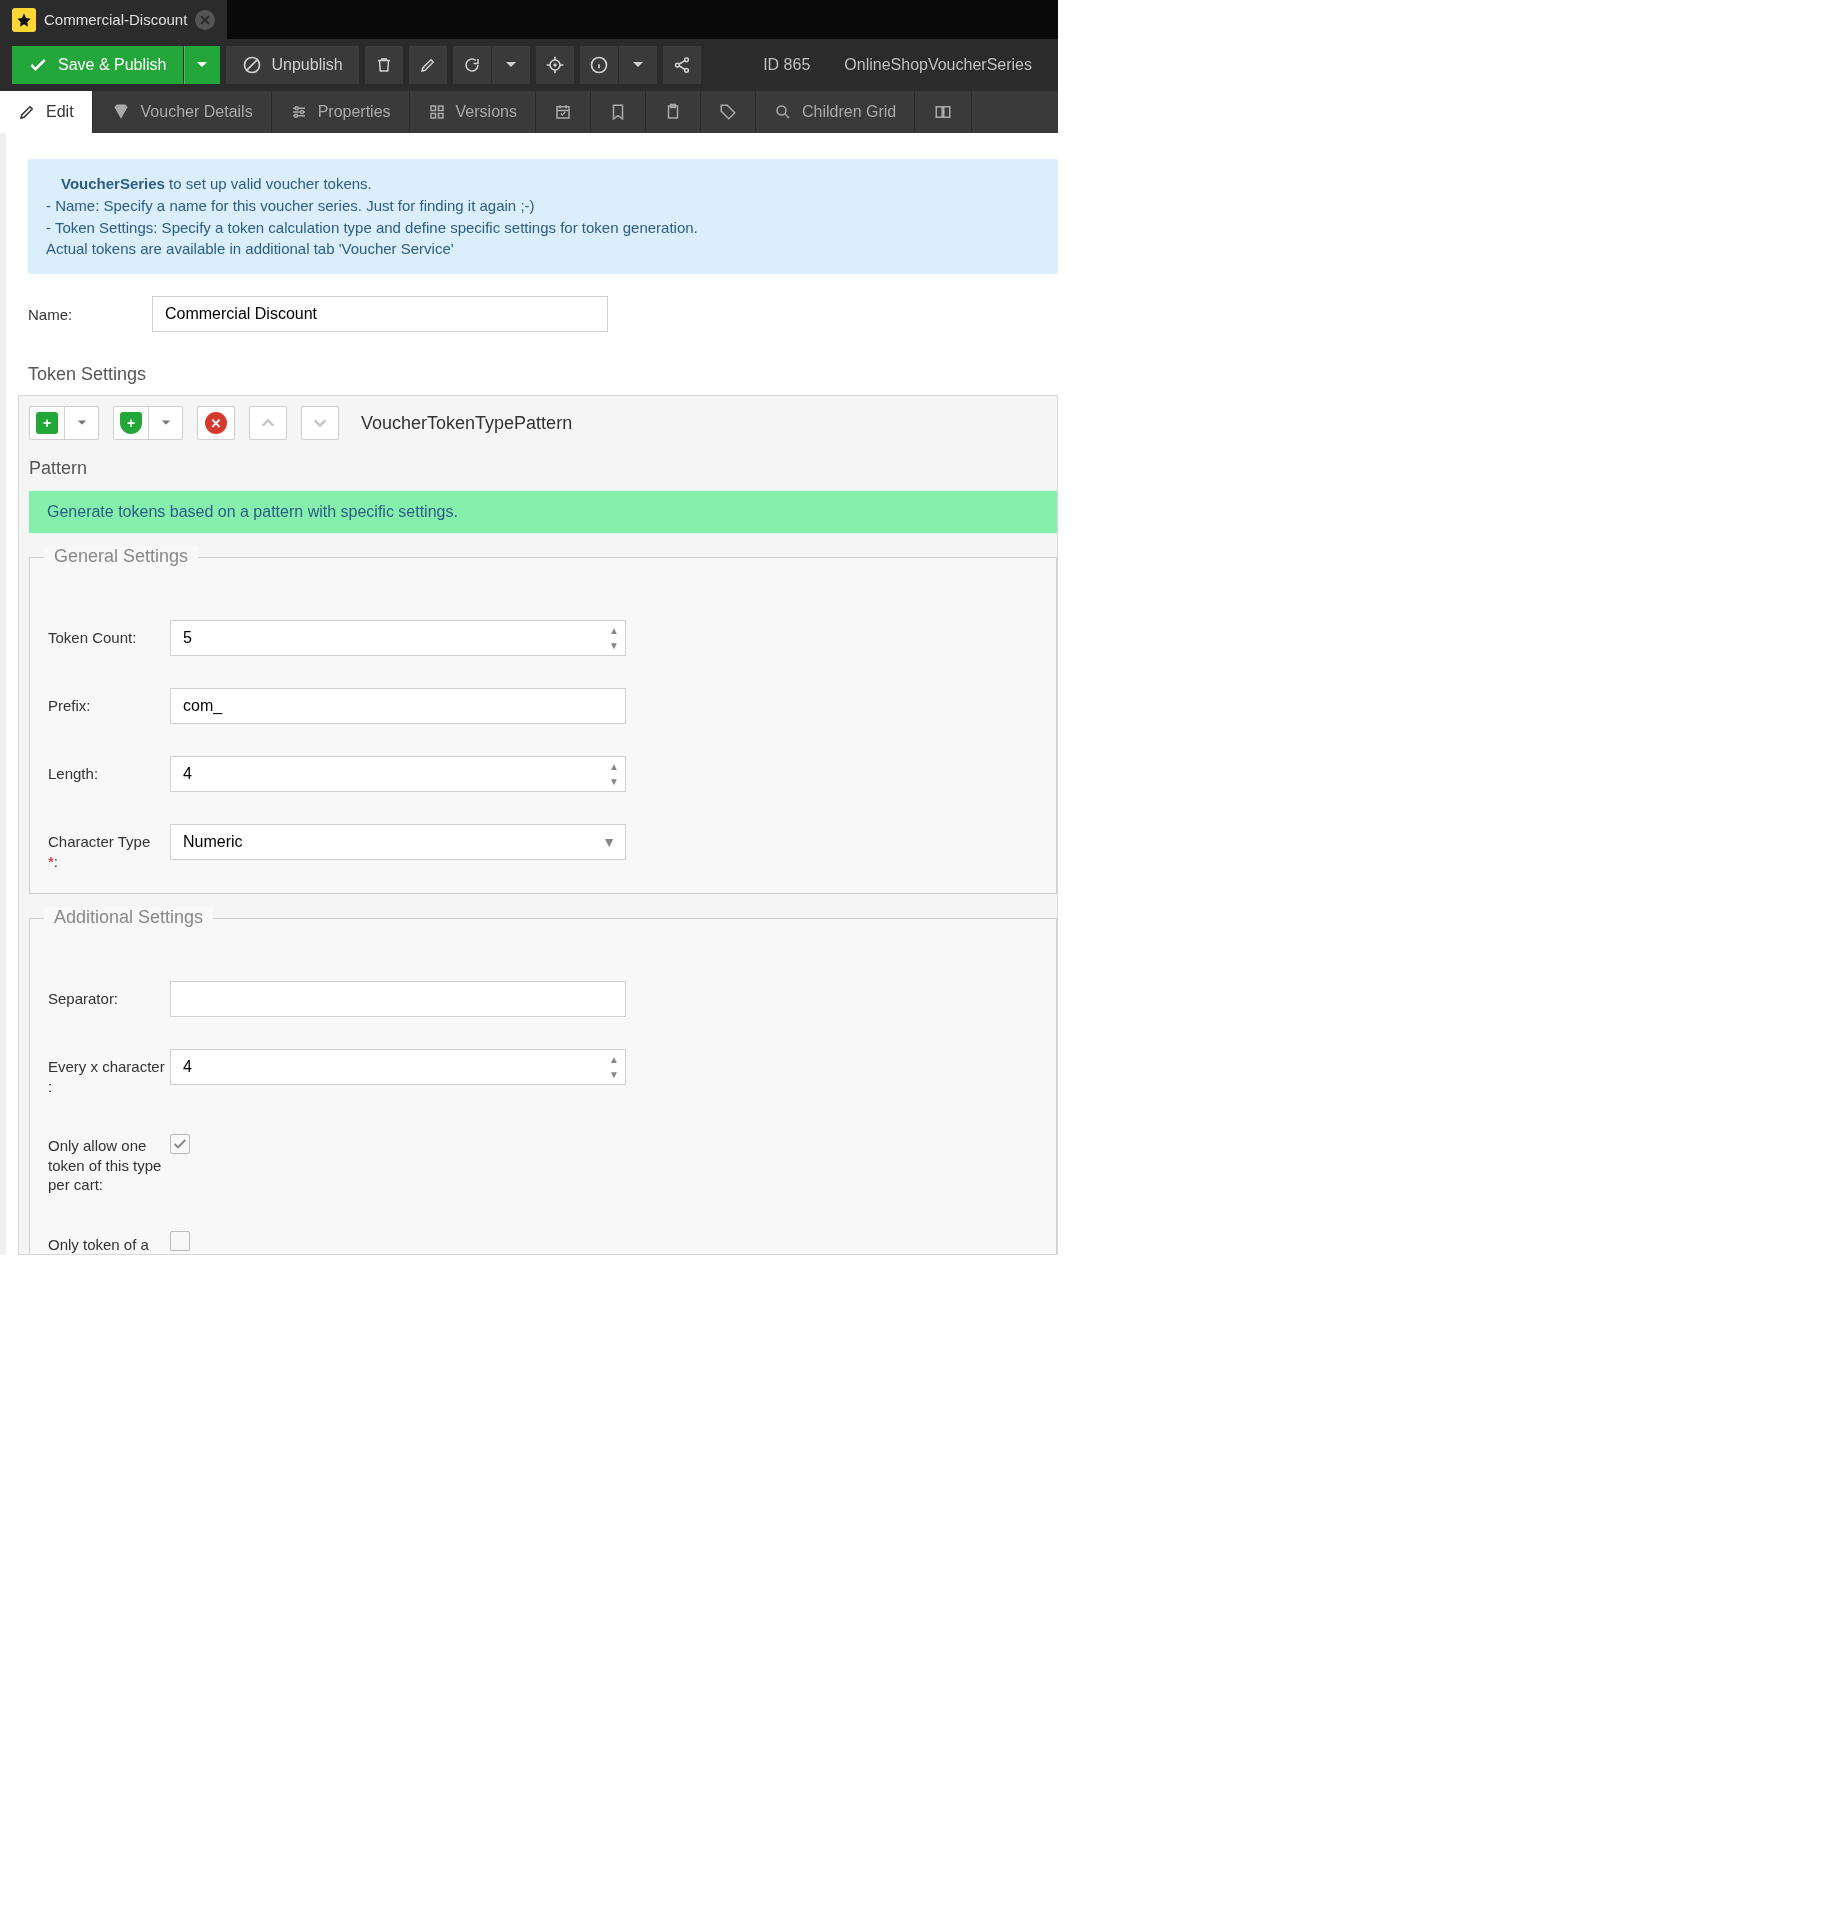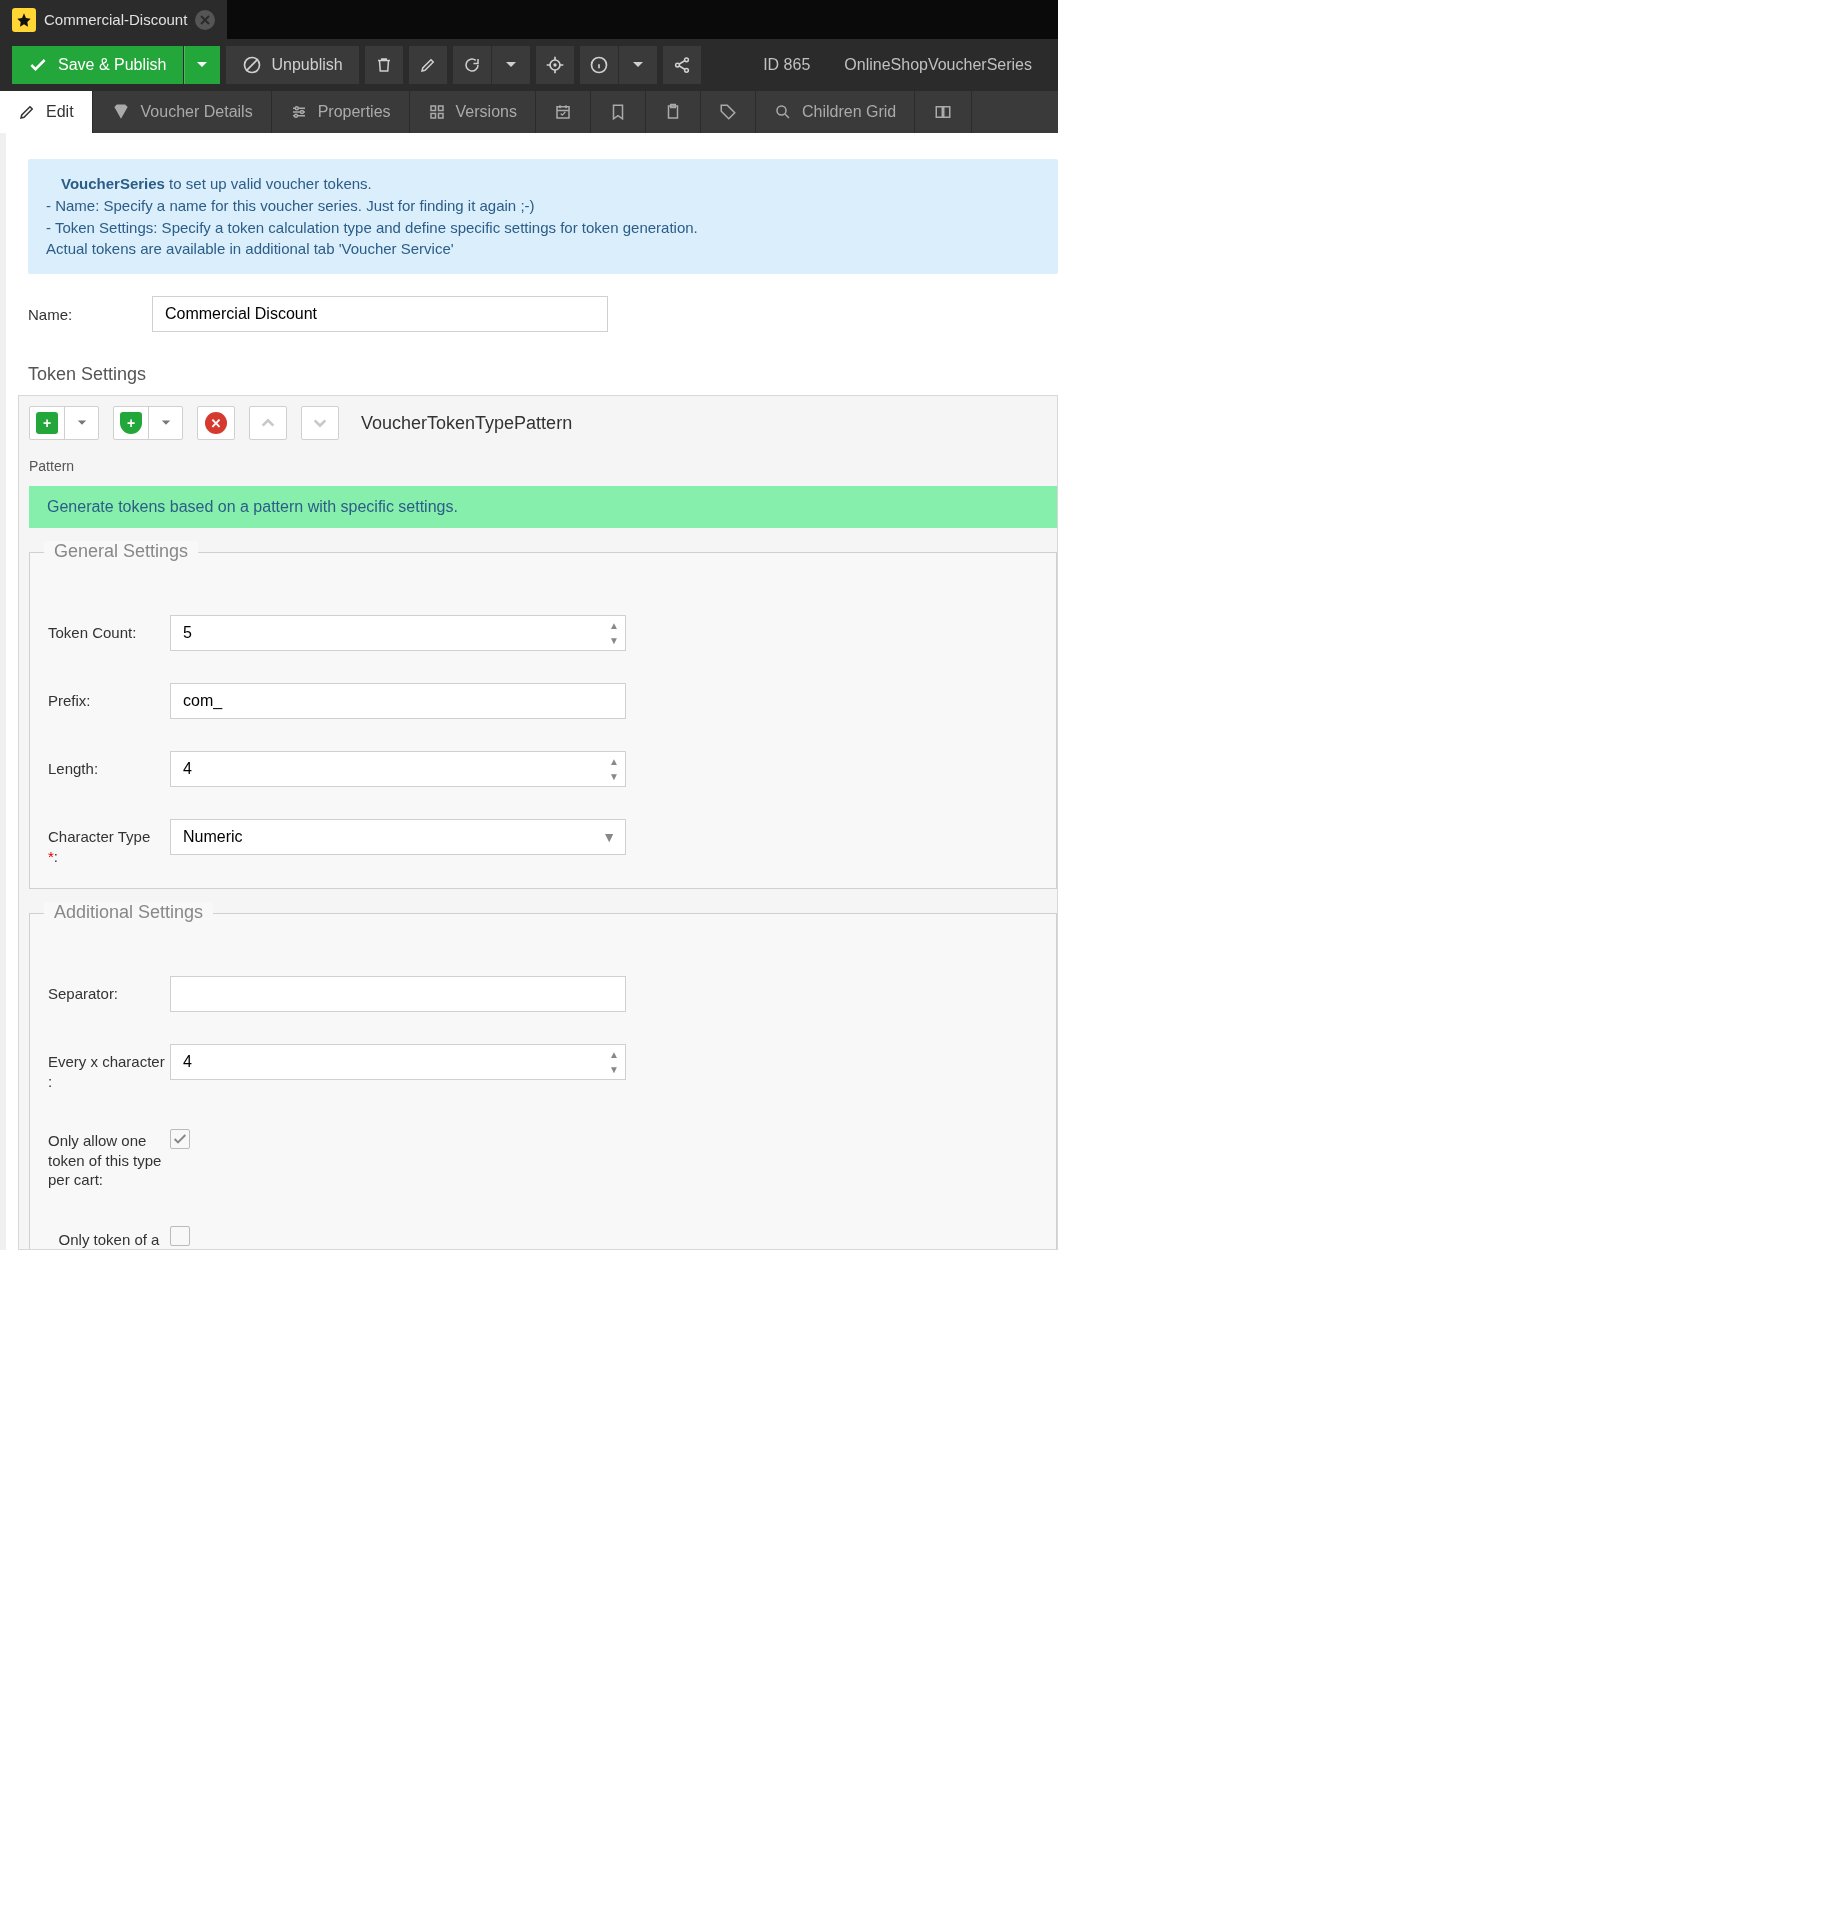--- a/index.html
+++ b/index.html
@@ -45,21 +45,21 @@
 .block-toolbar { display: flex; align-items: center; gap: 14px; padding: 0 10px 10px 10px; }
 .mini-btn-group { display: flex; border: 1px solid #d0d0d0; border-radius: 2px; background: #fff; height: 34px; }
 .mini-btn { display: flex; align-items: center; justify-content: center; width: 34px; cursor: pointer; }
 .mini-btn + .mini-btn { border-left: 1px solid #d0d0d0; }
 .mini-btn.single { width: 36px; }
 .mini-btn.disabled { opacity: 0.4; cursor: default; }
 .plus-badge { width: 22px; height: 22px; background: #23a63a; border-radius: 3px; color: #fff; display: flex; align-items: center; justify-content: center; font-weight: bold; }
 .shield-badge { width: 22px; height: 22px; background: #23a63a; border-radius: 3px 3px 50% 50%; color: #fff; display: flex; align-items: center; justify-content: center; font-weight: bold; }
 .x-badge { width: 22px; height: 22px; background: #d63a2e; border-radius: 50%; color: #fff; display: flex; align-items: center; justify-content: center; font-weight: bold; font-size: 13px; }
 .block-title { font-size: 18px; color: #333; padding-left: 8px; }
-.subsection-title { font-size: 14px; color: #555; padding: 8px 10px 12px 10px; }
+.subsection-title { font-size: 18px; color: #555; padding: 8px 10px 12px 10px; }
 
 .inner-info { background: #86efac; color: #2b5d87; padding: 12px 18px; font-size: 16px; margin: 0 0 0 10px; }
 
 
 .fieldset { border: 1px solid #d0d0d0; margin: 24px 0 0 10px; padding: 30px 0 22px 18px; position: relative; background: #f8f8f8; }
 .fieldset-legend { position: absolute; top: -12px; left: 14px; background: #f8f8f8; padding: 0 10px; font-size: 18px; color: #888; }
 .frow { display: flex; align-items: flex-start; margin-bottom: 14px; margin-top: 32px; }
 .frow-label { width: 122px; font-size: 15px; color: #333; padding-top: 8px; line-height: 1.3; }
 .frow-label .req { color: #d00; }
 .finput { height: 36px; border: 1px solid #d0d0d0; padding: 0 12px; font-size: 16px; width: 456px; background: #fff; }
@@ -351,20 +351,20 @@
           </div>
         </div>
         <div class="frow">
           <div class="frow-label">Only allow one token of this type per cart:</div>
           <div class="check">
             <svg width="16" height="16" viewBox="0 0 24 24">
                 <path fill="none" stroke="#888" stroke-width="3" d="M4 12l5 5L20 6"></path>
               </svg>
           </div>
         </div>
-        <div class="frow" style="margin-bottom:0;text-align:center;">
+        <div class="frow" style="margin-bottom:0;">
           <div class="frow-label">Only token of a</div>
           <div class="check" style="position:relative; top:-2px;"></div>
         </div>
       </div>
     </div>
   </div>
 </div>
 
 </body></html>

